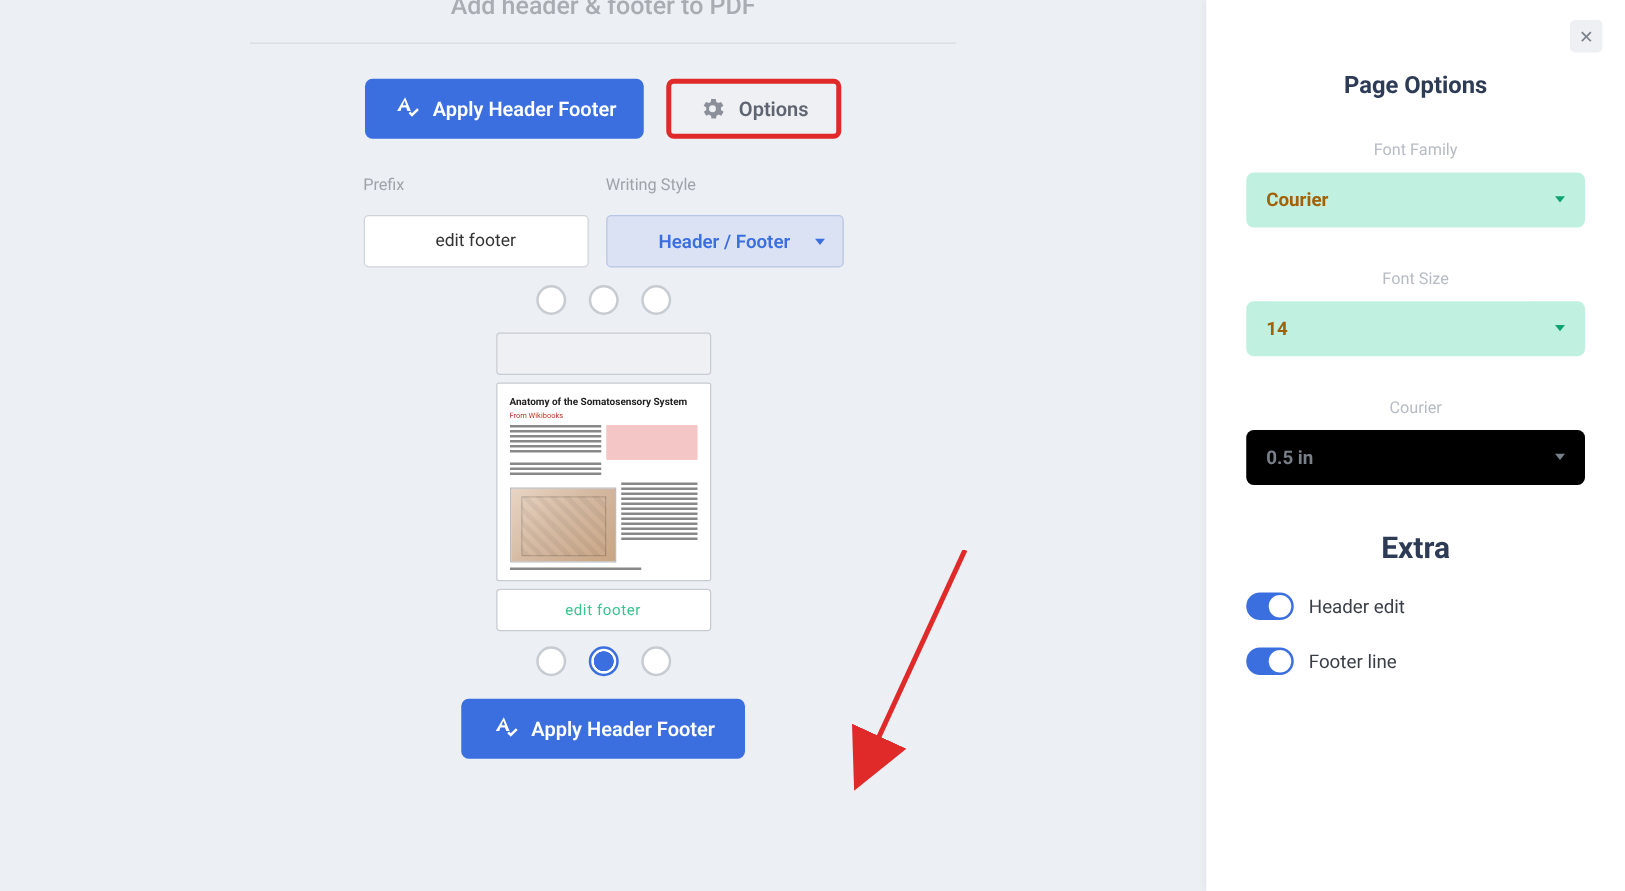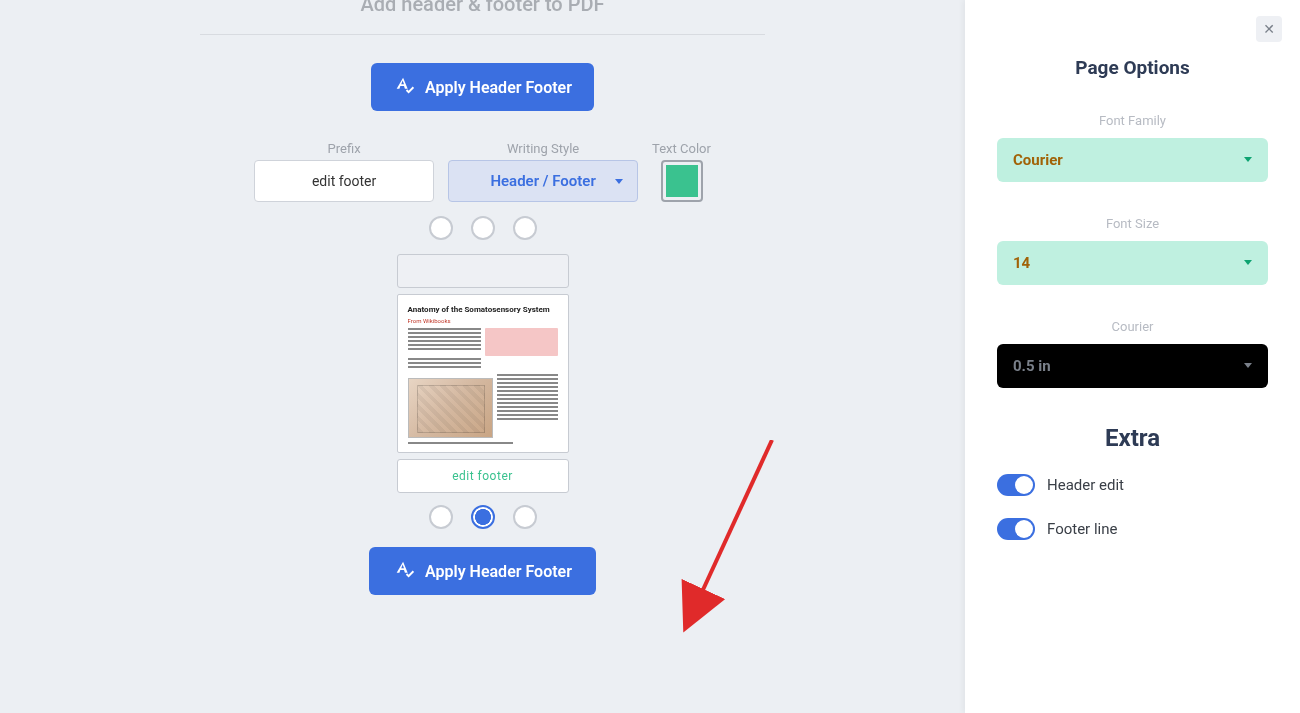--- a/index.html
+++ b/index.html
@@ -5,21 +5,21 @@
   * { box-sizing: border-box; margin: 0; padding: 0; font-family: -apple-system, BlinkMacSystemFont, "Segoe UI", Roboto, sans-serif; }
   body { background: #eceff3; width: 1300px; height: 713px; overflow: hidden; position: relative; }
   .main { width: 965px; height: 713px; position: absolute; left: 0; top: 0; }
   .title { text-align: center; color: #a9adb3; font-size: 20px; font-weight: 500; padding-top: 0; margin-top: -8px; }
   .hr { height: 1px; background: #d8dbe0; margin: 18px 200px 0 200px; }
   .tab-row { display: flex; justify-content: center; gap: 18px; margin-top: 28px; }
   .tab-btn { display: inline-flex; align-items: center; gap: 10px; height: 48px; padding: 0 22px; border-radius: 6px; font-size: 16px; font-weight: 600; cursor: pointer; border: none; }
   .tab-apply { background: #3b6fe0; color: #fff; }
   .tab-options { background: #eef0f4; color: #5e6571; border: 4px solid #e02a2a; }
   .cfg-row { display: flex; justify-content: center; gap: 14px; margin-top: 30px; }
-  .cfg-col { display: flex; flex-direction: column; align-items: center; gap: 4px; }
+  .cfg-col { display: flex; flex-direction: column; gap: 16px; }
   .cfg-label { font-size: 13px; color: #9ea3ab; }
   .prefix-input { width: 180px; height: 42px; border: 1px solid #cfd3da; background: #fff; border-radius: 4px; text-align: center; font-size: 14px; color: #333; }
   .style-select { width: 190px; height: 42px; border: 1px solid #b7c5e6; background: #dbe2f3; border-radius: 4px; color: #3b6fe0; font-weight: 600; font-size: 15px; display: flex; align-items: center; justify-content: center; position: relative; cursor: pointer; }
   .style-select::after { content: ""; position: absolute; right: 14px; top: 18px; width: 0; height: 0; border-left: 4px solid transparent; border-right: 4px solid transparent; border-top: 5px solid #3b6fe0; }
   .color-box { width: 42px; height: 42px; border: 2px solid #9ea3ab; border-radius: 4px; padding: 3px; cursor: pointer; }
   .color-inner { width: 100%; height: 100%; background: #3ac28f; }
   .pos-label { text-align: center; font-size: 14px; color: #9ea3ab; margin-top: 26px; }
   .pos-row { display: flex; justify-content: center; gap: 18px; margin-top: 14px; }
   .radio { width: 24px; height: 24px; border: 2px solid #c7cbd2; border-radius: 50%; cursor: pointer; background: #fff; }
   .radio.sel { border-color: #3b6fe0; background: radial-gradient(circle, #3b6fe0 55%, #fff 58%); }
@@ -61,37 +61,37 @@
   <div class="title">Add header &amp; footer to PDF</div>
   <div class="hr"></div>
 
   <div class="tab-row">
     <button class="tab-btn tab-apply">
       <svg class="icon" viewBox="0 0 24 24" fill="#fff">
           <path d="M4 14h3l1-3h4l1 3h3L11 2 4 14zm5-5 1.5-4 1.5 4H9zm5 7 3 3 6-6-1.5-1.5L17 16l-1.5-1.5L14 16z"></path>
         </svg>
       <span>Apply Header Footer</span>
     </button>
+    <button class="tab-btn tab-options">
+      <svg class="icon" viewBox="0 0 24 24" fill="#8a8f99">
+          <path d="M19.4 13a7 7 0 000-2l2.1-1.6-2-3.4-2.5 1a7 7 0 00-1.7-1l-.4-2.6h-4l-.4 2.6a7 7 0 00-1.7 1l-2.5-1-2 3.4L6.6 11a7 7 0 000 2l-2.1 1.6 2 3.4 2.5-1a7 7 0 001.7 1l.4 2.6h4l.4-2.6a7 7 0 001.7-1l2.5 1 2-3.4L19.4 13zM12 15a3 3 0 110-6 3 3 0 010 6z"></path>
+        </svg>
+      <span>Options</span>
+    </button>
   </div>
 
   <div class="cfg-row">
     <div class="cfg-col">
       <span class="cfg-label">Prefix</span>
       <input class="prefix-input" value="edit footer" style="">
     </div>
     <div class="cfg-col">
       <span class="cfg-label">Writing Style</span>
       <div class="style-select">
         <span>Header / Footer</span>
-      </div>
-    </div>
-    <div class="cfg-col">
-      <span class="cfg-label">Text Color</span>
-      <div class="color-box">
-        <div class="color-inner"></div>
       </div>
     </div>
   </div>
 
   <div class="pos-row">
     <div class="radio"></div>
     <div class="radio"></div>
     <div class="radio"></div>
   </div>
 

